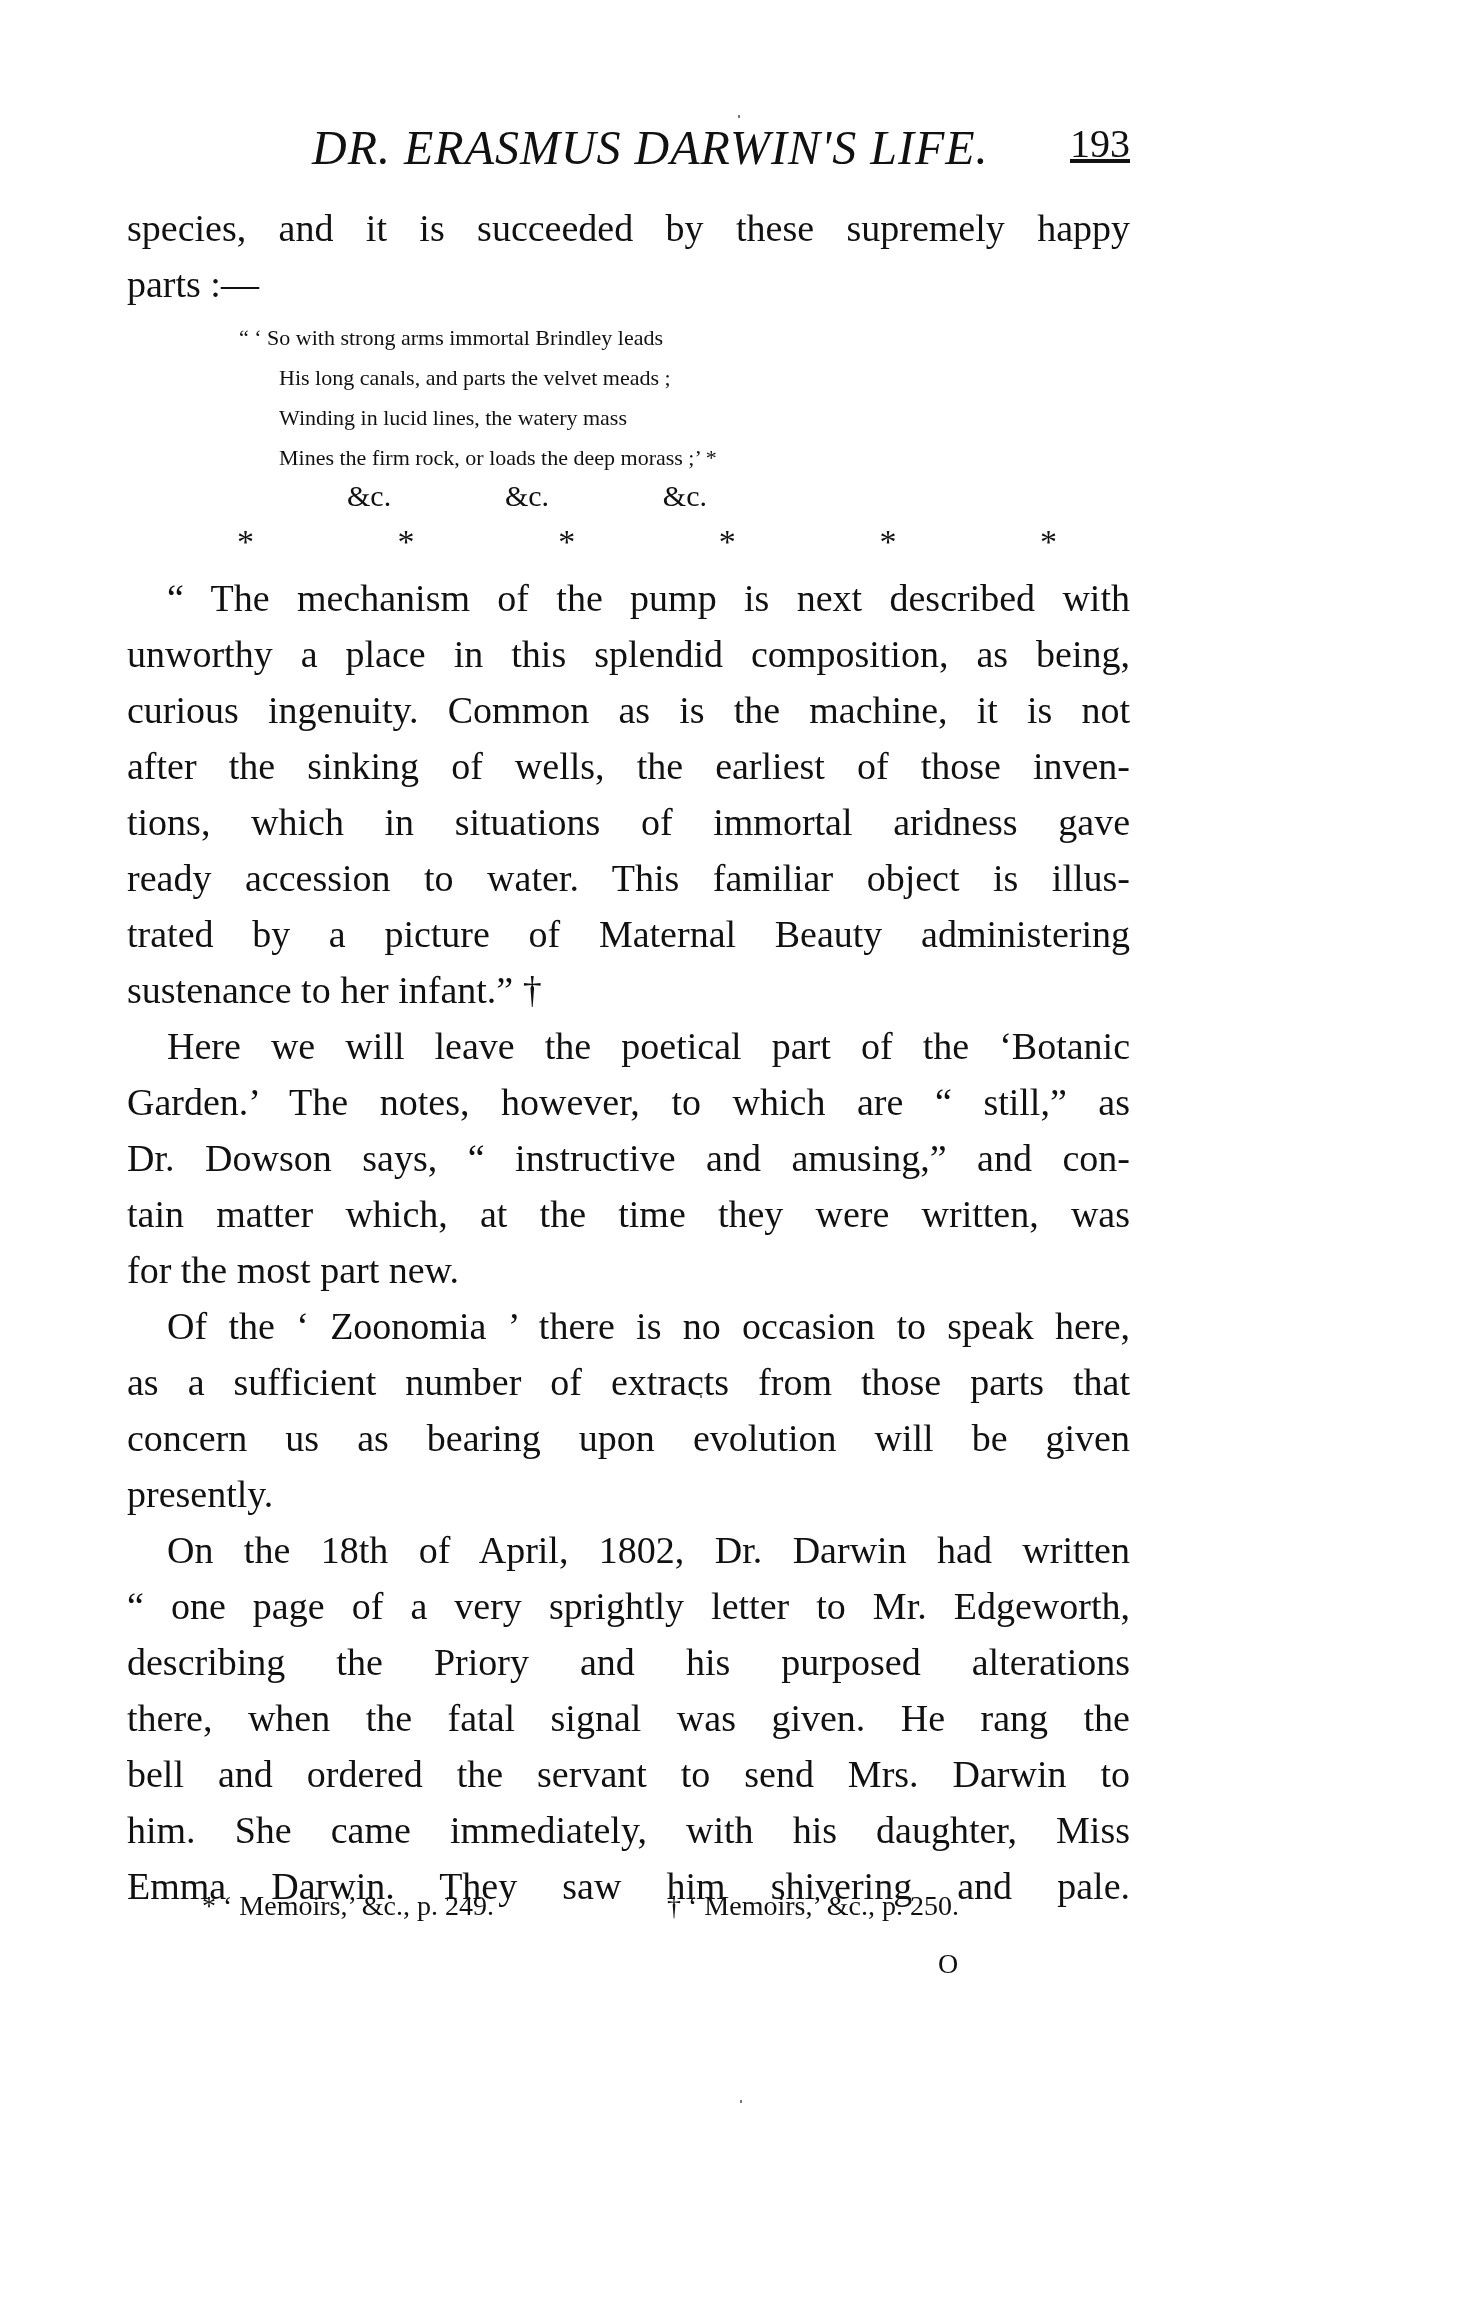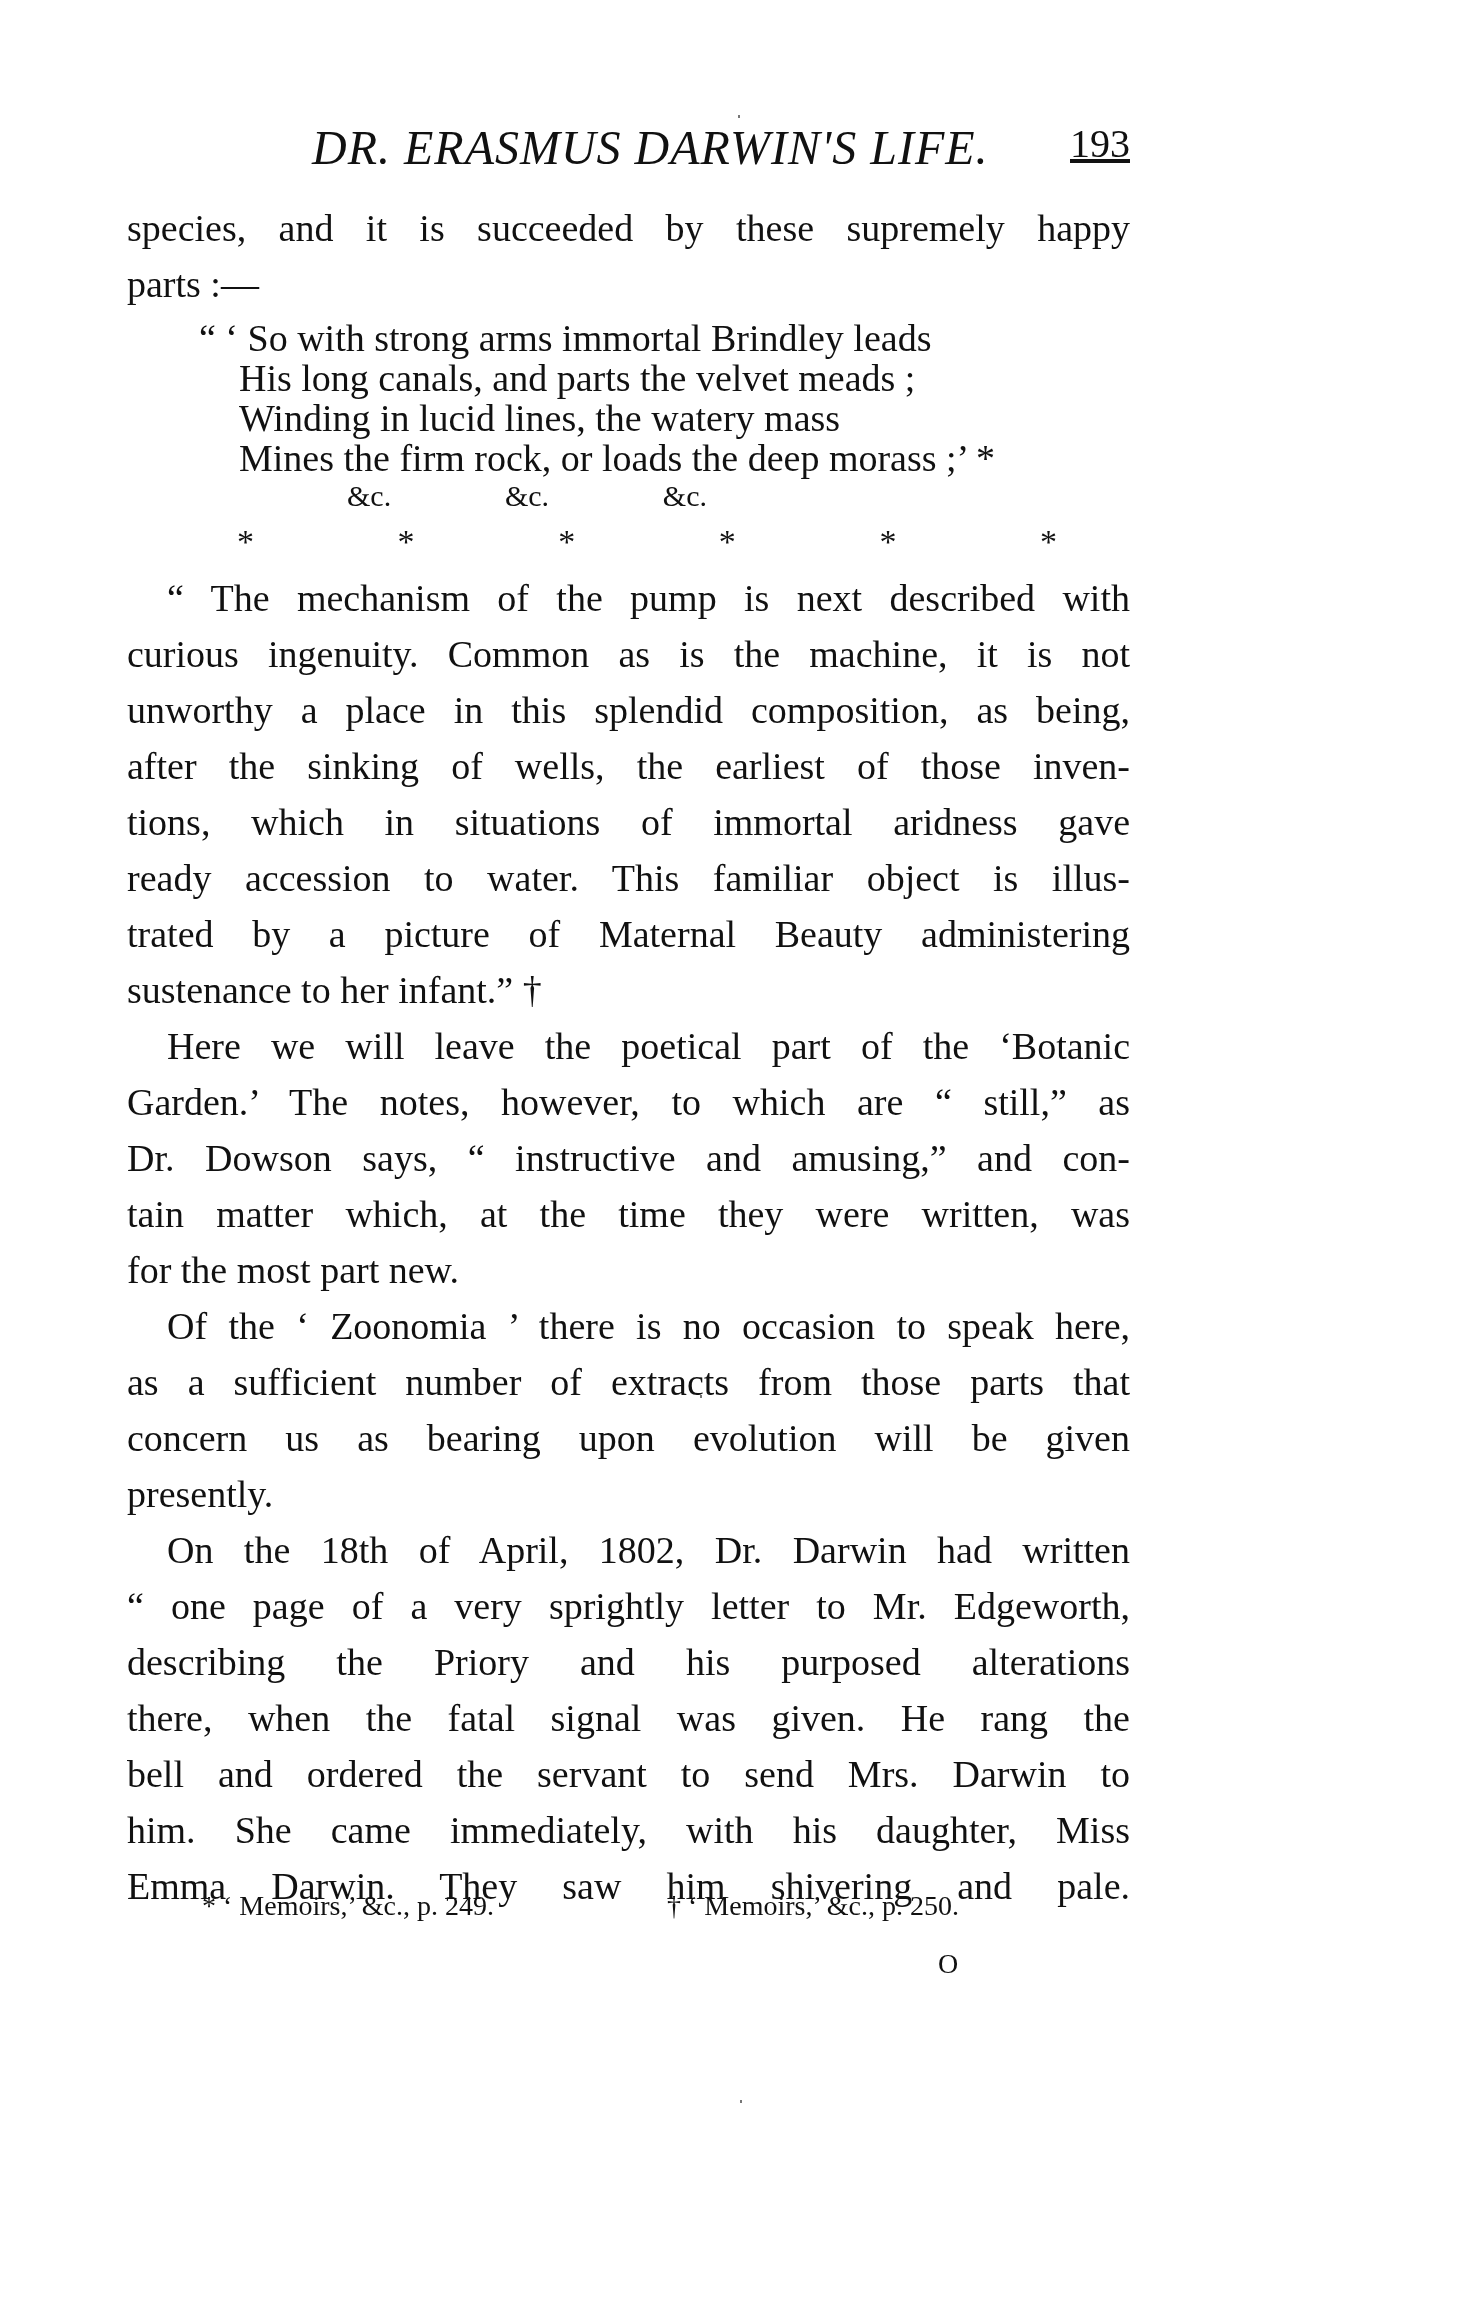--- a/index.html
+++ b/index.html
@@ -5,21 +5,21 @@
     html, body { margin: 0; padding: 0; background: #ffffff; }
     body { width: 1481px; height: 2324px; position: relative; overflow: hidden; color: #111; }
     .page { position: absolute; left: 0; top: 0; width: 1481px; height: 2324px; font-family: "Liberation Serif", "DejaVu Serif", serif; }
     .running-head { position: absolute; top: 120px; left: 127px; width: 1003px; height: 50px; }
     .running-title { position: absolute; left: 185px; top: 0; font-style: italic; font-size: 48px; letter-spacing: 1px; }
     .page-number { position: absolute; right: 0; top: 0; font-size: 40px; text-decoration: underline; }
     .body { position: absolute; left: 127px; top: 200px; width: 1003px; font-size: 38px; line-height: 56px; }
     .para { margin: 0; text-align: justify; }
     .line { display: block; text-align: justify; text-align-last: justify; white-space: nowrap; height: 56px; }
     .line.end { text-align-last: left; }
-    .verse { margin-left: 72px; font-size: 38px; line-height: 40px; margin-top: 6px; }
+    .verse { margin-left: 112px; font-size: 22px; line-height: 40px; margin-top: 6px; }
     .verse .vline { display: block; height: 40px; white-space: nowrap; }
     .verse .vline.indent { padding-left: 40px; }
     .etc-row { display: flex; margin-left: 220px; width: 360px; justify-content: space-between; font-size: 30px; line-height: 36px; }
     .stars { display: flex; justify-content: space-between; margin: 6px 20px 6px 110px; width: 820px; font-size: 34px; line-height: 44px; }
     .footnotes { position: absolute; left: 127px; top: 1888px; width: 1003px; font-size: 28px; line-height: 36px; }
     .fn { position: absolute; top: 0; white-space: nowrap; }
     .fn.a { left: 75px; }
     .fn.b { left: 540px; }
     .signature { position: absolute; left: 938px; top: 1948px; font-size: 28px; }
     .speck { position: absolute; width: 2px; height: 3px; background: #777; }
@@ -57,22 +57,22 @@
       <span>*</span>
       <span>*</span>
       <span>*</span>
       <span>*</span>
       <span>*</span>
       <span>*</span>
     </div>
 
     <div class="para" style="padding-left:0">
       <span class="line" style="padding-left:40px">“ The mechanism of the pump is next described with</span>
+      <span class="line">unworthy a place in this splendid composition, as being,</span>
       <span class="line">curious ingenuity.  Common as is the machine, it is not</span>
-      <span class="line">unworthy a place in this splendid composition, as being,</span>
       <span class="line">after the sinking of wells, the earliest of those inven-</span>
       <span class="line">tions, which in situations of immortal aridness gave</span>
       <span class="line">ready accession to water.  This familiar object is illus-</span>
       <span class="line">trated by a picture of Maternal Beauty administering</span>
       <span class="line end">sustenance to her infant.” †</span>
     </div>
 
     <div class="para">
       <span class="line" style="padding-left:40px">Here we will leave the poetical part of the ‘Botanic</span>
       <span class="line">Garden.’  The notes, however, to which are “ still,” as</span>

